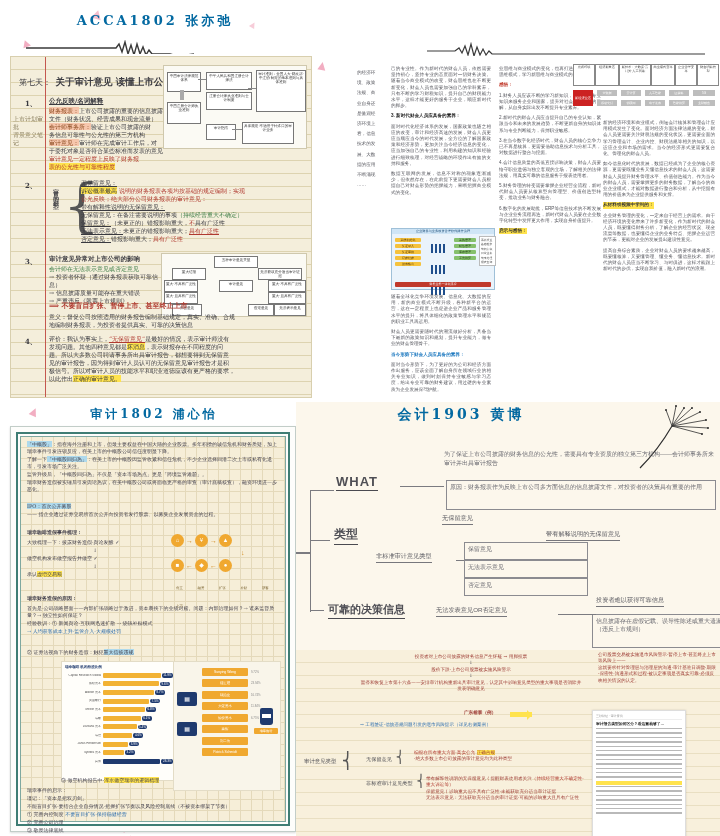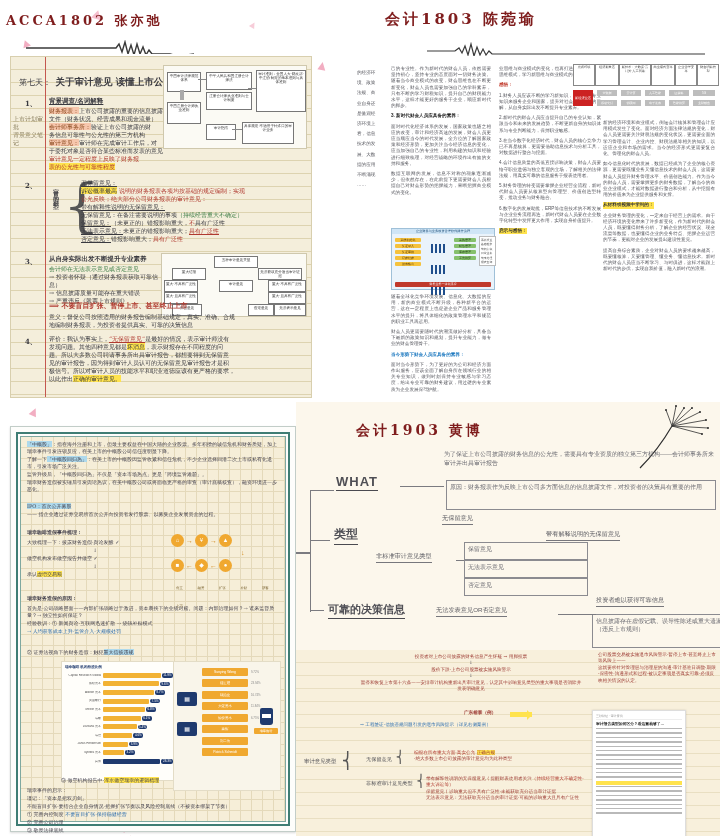--- a/index.html
+++ b/index.html
@@ -1,20 +1,20 @@
 <!DOCTYPE html>
 <html><head>
 <meta charset="utf-8">
 <style>
   html,body{margin:0;padding:0;background:#fff;}
   .canvas{position:relative;width:720px;height:836px;background:#fff;overflow:hidden;
           font-family:"Liberation Sans",sans-serif;color:#333;}
   .tri{position:absolute;width:0;height:0;border-style:solid;}
   .page{position:absolute;}
-  .pg-title{font-family:"DejaVu Serif",serif;font-weight:bold;color:#7f1d1d;letter-spacing:3px;}
+  .pg-title{font-family:"DejaVu Serif",serif;font-weight:bold;color:#0369a1;text-align:center;letter-spacing:3px;}
   .squig{position:absolute;}
   
   .paper1{position:absolute;background:#f4eedb;border:1px solid #d8cfae;
           background-image:repeating-linear-gradient(transparent 0 12px,#ddd3b0 12px 13px);}
   .p1-redline{position:absolute;top:0;bottom:0;width:1px;background:#c4574f;}
   .hw{font-family:"DejaVu Serif",serif;color:#3a3a40;}
   .p1 .line{font-size:6px;line-height:8px;}
   .secno{position:absolute;font-size:7px;font-weight:bold;color:#3a3a40;font-family:"DejaVu Serif",serif;}
   .r{color:#b03a30;} .g{color:#3d7d46;} .bl{color:#2f6fae;}
   .y{background:#ffe34d;} .hl-pink{background:#f6c6ac;color:#8a4b20;} .hl-y{background:#ffe34d;}
@@ -131,21 +131,21 @@
       <div class="hw" style="position:absolute;left:2px;top:58px;width:30px;font-size:4px;color:#8a7f5e;">
           <div class="line">上市计划审批</div>
           <div class="line">背景意义笔记</div>
         </div>
       <div style="position:absolute;left:8px;top:14px;">
         <span class="hw" style="font-size:8px;">第七天：</span>
         <span class="hw" style="font-size:9.5px;font-weight:bold;">关于审计意见  读懂上市公司</span>
       </div>
 
       <div class="secno" style="left:14px;top:42px;">1、</div>
-      <div class="hw" style="position:absolute;left:38px;top:40px;font-size:6.5px;font-weight:bold;text-decoration:underline;">背景调查/名词解释</div>
+      <div class="hw" style="position:absolute;left:38px;top:40px;font-size:6.5px;font-weight:bold;text-decoration:underline;">公允反映/名词解释</div>
       <div class="hw" style="position:absolute;left:38px;top:50px;width:142px;">
           <div class="line"><span class="hl-pink">财务报表：</span><span>上市公司披露的重要的信息披露</span></div>
           <div class="line"><span>文件（财务状况、经营成果和现金流量）</span></div>
           <div class="line"><span class="hl-pink">会计师事务所：</span><span>验证上市公司披露的财</span></div>
           <div class="line"><span>务信息可靠性与公允性的第三方机构</span></div>
           <div class="line"><span class="hl-pink">审计意见：</span><span>审计师在完成审计工作后，对</span></div>
           <div class="line"><span>于委托对象是否符合某些标准而发表的意见</span></div>
           <div class="line"><span class="r">审计意见一定程度上反映了财务报</span></div>
           <div class="line"><span class="r y">表的公允性与可靠性程度</span></div>
         </div>
@@ -186,21 +186,21 @@
         <div class="mbox" style="left:2px;top:38px;width:30px;height:8px;">重大·且具有广泛性</div>
         <div class="mbox" style="left:57px;top:26px;width:30px;height:8px;">审计意见</div>
         <div class="mbox" style="left:106px;top:26px;width:34px;height:8px;">重大·不具有广泛性</div>
         <div class="mbox" style="left:106px;top:38px;width:34px;height:8px;">重大·且具有广泛性</div>
         <div class="mbox" style="left:10px;top:50px;width:26px;height:8px;">保留意见</div>
         <div class="mbox" style="left:86px;top:50px;width:22px;height:8px;">否定意见</div>
         <div class="mbox" style="left:112px;top:50px;width:28px;height:8px;">无法表示意见</div>
       </div>
 
       <div class="secno" style="left:14px;top:200px;">3、</div>
-      <div class="hw" style="position:absolute;left:38px;top:198px;font-size:6.5px;font-weight:bold;">从自身实际出发不断提升专业素养</div>
+      <div class="hw" style="position:absolute;left:38px;top:198px;font-size:6.5px;font-weight:bold;">审计意见异常对上市公司的影响</div>
       <div class="hw" style="position:absolute;left:38px;top:208px;width:110px;">
           <div class="line"><span class="g">会计师在无法表示意见或否定意见</span></div>
           <div class="line"><span>→ 投资者怀疑（通过财务报表获取可靠信息）</span></div>
           <div class="line"><span>→ 信息披露质量可能存在重大错误</span></div>
           <div class="line"><span>→ 严重违反《股票上市规则》</span></div>
         </div>
       <div class="hw r" style="position:absolute;left:38px;top:244px;font-size:7px;font-weight:bold;">⟹ 不要盲目扩张、暂停上市、甚至终止上市</div>
       <div class="hw" style="position:absolute;left:38px;top:256px;width:250px;">
           <div class="line"><span>意义：督促公司按照适用的财务报告编制基础规定，真实、准确、合规</span></div>
           <div class="line"><span>地编制财务报表，为投资者提供真实、可靠的决策信息</span></div>
@@ -212,21 +212,20 @@
           <div class="line"><span>发现问题。其他四种意见都是</span><span class="hl-y">坏消息</span><span>，表示财报存在不同程度的问</span></div>
           <div class="line"><span>题。所以大多数公司聘请事务所出具审计报告，都想要得到无保留意</span></div>
           <div class="line"><span>见的审计报告，因为得到审计人员认可的无保留意见审计报告才是积</span></div>
           <div class="line"><span>极信号。所以对审计人员的技能水平和职业道德应该有更严格的要求，</span></div>
           <div class="line"><span>以此作出</span><span class="hl-y">正确的审计意见。</span></div>
         </div>
     </div>
   </div>
 
   <div class="page p2" style="left:345px;top:0;width:375px;height:400px;background:#fff;">
-    <div class="pg-title" style="position:absolute;left:40px;width:280px;top:10px;font-size:15px;">会计1803 陈菀瑜</div>
     <svg class="squig" style="left:80px;top:42px;" width="280" height="14" viewBox="0 0 280 14">
       <path d="M2,9 h28 l4,-3 3,5 3,-7 3,9 3,-11 3,12 3,-9 3,8 3,-6 3,6 3,-4 3,3 H280" stroke="#3a3a3a" stroke-width="1.2" fill="none"></path>
     </svg>
 
     <div class="col" style="left:12px;top:70px;width:26px;">
         <div>的经济环</div>
         <div>境、政策</div>
         <div>法规、商</div>
         <div>业自身还</div>
         <div>是微观经</div>
@@ -302,20 +301,21 @@
       <div class="tag" style="left:48px;top:38px;width:20px;height:6px;">物联网</div>
       <div class="tag" style="left:72px;top:38px;width:20px;height:6px;">电子发票</div>
       <div class="tag" style="left:96px;top:38px;width:20px;height:6px;">智能核算</div>
       <div class="tag" style="left:120px;top:38px;width:22px;height:6px;">业财融合</div>
     </div>
 
     <div class="col" style="left:258px;top:120px;width:112px;"><div>新的经济环境和商业模式，倒逼会计核算和管理会计应用模式发生了变化。面对经济方面法律法规的变化，财会人员更需要关注财税法规的变化状况，更需要全面的学习管理会计、企业内控、财税法规等相关的知识，以适应企业和市场的需求。当今的经济形式更需要复合化、管理化的财会人员。</div><div>如今信息化时代的发展，数据已经成为了企业的核心资源，更需要既懂业务又懂信息技术的财会人员，这需要财会人员提升财务管理水平、价值创造能力。作为当今的财会人员，需要掌握更多的财务数据，了解当今的商业企业模式，才能对数据进行整合和分析，从中挖掘有用的价值来为企业提供服务和支撑。</div><div class="hl">从材料或视频中学到的：</div><div>企业财务管理的变化，一定来自于经营上的需求。由于经济环境的变化带来了许多新变化，作为新时代的财会人员，既要懂得财务分析，了解企业的经营状况、现金流量等数据，也要懂得企业的业务特点、把握企业运营的节奏，更能对企业的发展提出建设性意见。</div><div>提高自身综合素质，企业对财会人员的要求越来越高，既要懂核算，又要懂管理、懂业务、懂信息技术。新时代的财会人员应当不断学习、与时俱进，这样才能跟上新时代的步伐，实现自我价值，融入新时代的浪潮。</div></div>
   </div>
 
   <div class="page p3" style="left:6px;top:402px;width:296px;height:432px;">
+    <div class="pg-title" style="position:absolute;left:0;right:0;top:4px;font-size:12px;">审计1802 浦心怡</div>
     <div class="card3" style="left:4px;top:24px;width:284px;height:404px;">
       <div class="frame3">
           <div class="frame3i"></div>
         </div>
       <div class="paper3" style="position:absolute;inset:10px;">
         <div class="p3block" style="left:6px;top:4px;width:252px;">
             <div class="line"><span class="hlb">「中概股」</span><span>：指在海外注册和上市，但最主要权益在中国大陆的企业股票。多年积攒的诚信危机和财务质疑，加上瑞幸事件引发连锁反应，在美上市的中概股公司信任度明显下降。</span></div>
             <div class="line"><span>了解一下</span><span class="hlb">「中概股回归热」</span><span>：在美上市的中概股因监管收紧和信任危机，不少企业选择回港二次上市或私有化退市，引发市场广泛关注。</span></div>
             <div class="line"><span>监管升级后，「中概股回归热」不仅是「资本市场热点」更是「跨境监管难题」。</span></div>
             <div class="line"><span>瑞幸财务造假被实锤后引发舆论热议，在美中概股公司或将面临更严格的审查（审计底稿核查），融资环境进一步恶化。</span></div>
@@ -473,21 +473,21 @@
             <div class="line"><span>① 完善内控制度  </span><span class="bl">不要盲目扩张·保持稳健经营</span></div>
             <div class="line"><span>② 完善公司治理</span></div>
             <div class="line"><span>③ 敬畏法律底线</span></div>
             <div class="line"><span class="r">作为会计人·保持职业道德·诚信为本·不做假账·方能行稳致远</span></div>
           </div>
       </div>
     </div>
   </div>
 
   <div class="page p4" style="left:296px;top:402px;width:424px;height:434px;">
-    <div class="pg-title" style="position:absolute;left:60px;width:210px;top:20px;font-size:14px;">会计1903 黄博</div>
+    <div class="pg-title" style="position:absolute;left:60px;width:210px;top:4px;font-size:14px;">会计1903 黄博</div>
     <svg style="position:absolute;left:330px;top:2px;" width="86" height="66" viewBox="0 0 86 66">
       <path d="M14,64 Q32,46 46,22" stroke="#2e2e2e" stroke-width="1.2" fill="none"></path>
       <g stroke="#2e2e2e" stroke-width="0.8" fill="none">
         <path d="M46,22 L66,4"></path>
           <path d="M46,22 L74,8"></path>
           <path d="M46,22 L80,16"></path>
           <path d="M46,22 L82,24"></path>
         <path d="M46,22 L76,30"></path>
           <path d="M46,22 L58,4"></path>
           <path d="M46,22 L50,2"></path>

